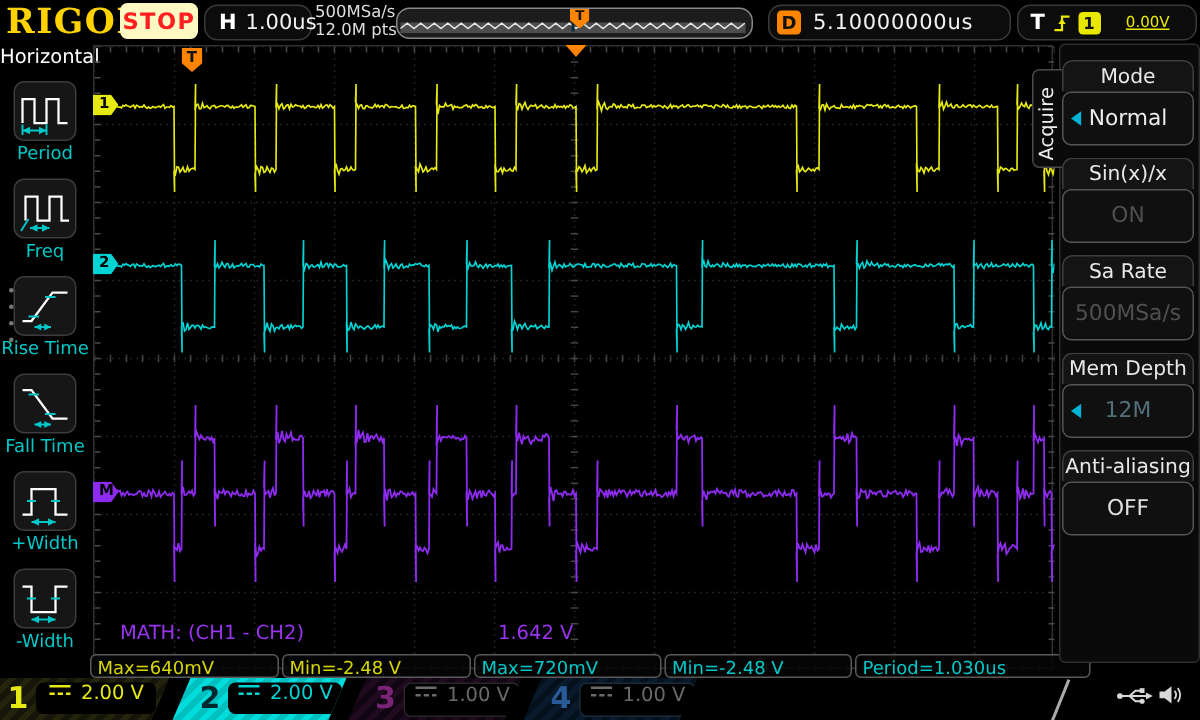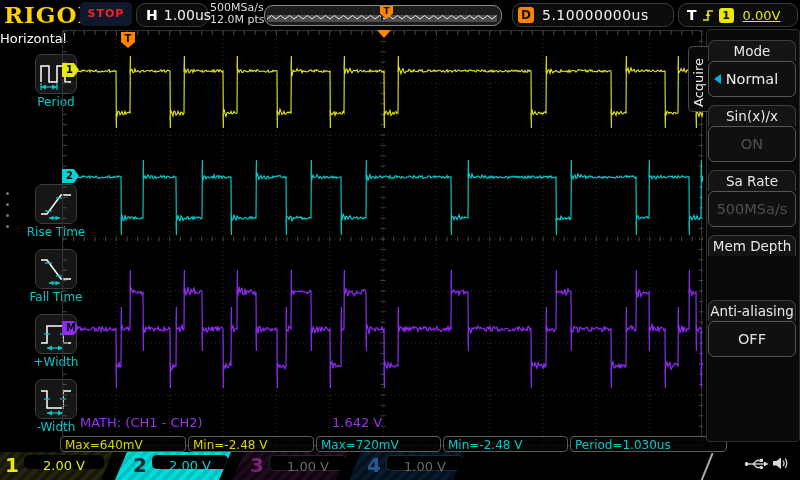--- a/index.html
+++ b/index.html
@@ -3,46 +3,46 @@
 <meta charset="utf-8">
 <style>
   html,body{margin:0;padding:0;background:#000;}
   #scope{position:relative;width:800px;height:480px;background:#000;overflow:hidden;
          font-family:"DejaVu Sans","Liberation Sans",sans-serif;-webkit-font-smoothing:antialiased;}
   .abs{position:absolute;}
 
   
   #logo{left:4px;top:1px;font-family:"DejaVu Serif","Liberation Serif",serif;font-weight:bold;
         font-size:23px;color:#ffd200;letter-spacing:1px;}
-  #stop-btn{left:80px;top:2px;width:52px;height:24px;background:#0f172a;border-radius:5px;
-        color:#ff1f1f;font-weight:bold;font-size:11px;text-align:center;line-height:24px;letter-spacing:1px;}
+  #stop-btn{left:80px;top:2px;width:52px;height:24px;background:#fef9c3;border-radius:5px;
+        color:#ff1f1f;font-weight:bold;font-size:15px;text-align:center;line-height:24px;letter-spacing:1px;}
   .tb-box{top:3px;height:22px;background:#0c0c0c;border:1px solid #3a3a3a;border-radius:9px;
         display:flex;align-items:center;color:#eee;}
   #h-box{left:136px;width:70px;}
   #h-box .hletter{font-weight:bold;font-size:14px;margin:0 6px 0 9px;color:#fff;}
   #h-box .hval{font-size:14px;color:#f2f2f2;}
   #srate-box{left:210px;top:2px;width:56px;color:#ddd;font-size:11px;line-height:12px;}
   #membar{left:264px;top:5px;width:236px;height:19px;background:#1c1c1c;border:1px solid #888;border-radius:9px;}
   #membar svg{position:absolute;left:0;top:0;}
   #membar-t{position:absolute;left:115px;top:0px;width:13px;height:13px;background:#ff8400;
         clip-path:polygon(0 0,100% 0,100% 58%,50% 100%,0 58%);color:#111;font-size:9px;font-weight:bold;
         text-align:center;line-height:11px;}
   #d-box{left:512px;width:160px;}
   #d-badge{width:16px;height:16px;background:#ff8400;border-radius:3px;color:#111;font-weight:bold;
         font-size:12px;text-align:center;line-height:16px;margin:0 8px 0 5px;}
   #d-box .dval{font-size:14px;color:#f2f2f2;letter-spacing:0.5px;}
   #t-box{left:678px;width:118px;}
   #t-box .tletter{font-weight:bold;font-size:14px;color:#fff;margin:0 4px 0 8px;}
   #t-src{width:15px;height:15px;background:#e8e800;border-radius:3px;color:#111;font-weight:bold;
         font-size:11px;text-align:center;line-height:15px;margin-left:4px;}
-  #t-level{font-size:13px;color:#e8e800;margin-left:9px;text-decoration:underline;}
+  #t-level{font-size:10px;color:#e8e800;margin-left:17px;text-decoration:underline;}
 
   
   #left-title{left:0;top:31px;width:60px;text-align:center;color:#fff;font-size:13px;}
-  .lm-item{position:absolute;left:0;width:60px;text-align:center;padding-left:26px;}
+  .lm-item{position:absolute;left:0;width:60px;text-align:center;}
   .lm-btn{width:40px;height:38px;margin:0 auto;background:#161616;border:1px solid #3c3c3c;border-radius:7px;
         display:flex;align-items:center;justify-content:center;}
   .lm-label{color:#00c8c8;font-size:12px;margin-top:1px;}
   .lm-dot{position:absolute;left:6px;width:3px;height:3px;border-radius:50%;background:#777;}
 
   
   #grat-wrap{left:62px;top:30px;width:640px;height:416px;border:1px solid #303030;box-sizing:border-box;}
   #wave-svg{position:absolute;left:0;top:0;}
   .ch-marker{position:absolute;left:62px;width:17px;height:14px;color:#000;font-size:10px;font-weight:bold;
         text-align:left;padding-left:4px;line-height:14px;box-sizing:border-box;
@@ -73,22 +73,22 @@
         color:#e8e8e8;font-size:13.5px;text-align:center;height:20px;line-height:20px;}
   .rm-btn{position:relative;border:1px solid #555;border-radius:6px;background:#101010;height:34px;
         display:flex;align-items:center;justify-content:center;font-size:14.5px;}
   .rm-btn .rm-arrow{position:absolute;left:5px;top:12px;width:7px;height:10px;background:#00b4d8;
         clip-path:polygon(100% 0,100% 100%,0 50%);}
   .v-active{color:#ececec;} .v-dim{color:#4f4f4f;} .v-dimcyan{color:#53707c;} .v-on{color:#e0e0e0;}
 
   
   .chblock{position:absolute;top:452px;height:28px;}
   .chnum{position:absolute;top:1px;font-size:20px;font-weight:bold;}
-  .chval-box{position:absolute;top:3px;height:14px;background:#000;border-radius:5px;display:flex;
-        align-items:center;justify-content:center;gap:6px;font-size:13px;flex-direction:column;}
+  .chval-box{position:absolute;top:3px;height:21px;background:#000;border-radius:5px;display:flex;
+        align-items:flex-start;justify-content:center;gap:6px;font-size:13px;}
   .hatch1{background:repeating-linear-gradient(135deg,#15150a 0 4px,#24240d 4px 8px);}
   .hatch2{background:repeating-linear-gradient(135deg,#00dbdb 0 4px,#00bfbf 4px 8px);}
   .hatch3{background:repeating-linear-gradient(135deg,#120512 0 4px,#1f0a1f 4px 8px);}
   .hatch4{background:repeating-linear-gradient(135deg,#04101c 0 4px,#081a2c 4px 8px);}
   #bb-divider{left:706px;top:452px;width:2px;height:30px;background:#aaa;transform:rotate(22deg);}
 </style>
 </head>
 <body>
 
 <div id="scope">
@@ -141,20 +141,34 @@
             <line x1="3" y1="26" x2="3" y2="33"></line>
             <line x1="19" y1="26" x2="19" y2="33"></line>
         </g>
         <path d="M3 30 l5 -2.5 v5 z" fill="#00c8c8"></path>
           <path d="M19 30 l-5 -2.5 v5 z" fill="#00c8c8"></path>
       </svg>
     </div>
     <div class="lm-label">Period</div>
   </div>
 
+  <div class="lm-item" style="top:119px">
+    <div class="lm-btn">
+      <svg width="36" height="34" viewBox="0 0 36 34">
+        <path d="M5 25 V9 H13 V25 H21 V9 H29 V25 H34" stroke="#fff" fill="none" stroke-width="1.5"></path>
+        <line x1="2" y1="32" x2="7" y2="24" stroke="#00c8c8" stroke-width="1.3"></line>
+        <g stroke="#00c8c8" stroke-width="1.3">
+            <line x1="8" y1="30" x2="21" y2="30"></line>
+          </g>
+        <path d="M8 30 l5 -2.5 v5 z" fill="#00c8c8"></path>
+          <path d="M21 30 l-5 -2.5 v5 z" fill="#00c8c8"></path>
+      </svg>
+    </div>
+    <div class="lm-label">Freq</div>
+  </div>
 
   <div class="lm-item" style="top:184px">
     <div class="lm-btn">
       <svg width="36" height="34" viewBox="0 0 36 34">
         <path d="M3 27 H9 L23 8 H33" stroke="#fff" fill="none" stroke-width="1.5"></path>
         <g stroke="#00c8c8" stroke-width="1.3">
           <line x1="7" y1="24" x2="14" y2="24"></line>
             <line x1="18" y1="11" x2="25" y2="11"></line>
           <line x1="11" y1="31" x2="22" y2="31"></line>
         </g>
@@ -593,20 +607,24 @@
 
   <div class="rm-item" style="top:170px">
     <div class="rm-label">Sa Rate</div>
     <div class="rm-btn">
       <span class="v-dim">500MSa/s</span>
     </div>
   </div>
 
   <div class="rm-item" style="top:235px">
     <div class="rm-label">Mem Depth</div>
+    <div class="rm-btn">
+      <span class="rm-arrow"></span>
+      <span class="v-dimcyan">12M</span>
+    </div>
   </div>
 
   <div class="rm-item" style="top:300px">
     <div class="rm-label">Anti-aliasing</div>
     <div class="rm-btn">
       <span class="v-on">OFF</span>
     </div>
   </div>
 
   <div class="chblock hatch1" style="left:0;width:113px;clip-path:polygon(0 0,100% 0,calc(100% - 12px) 100%,0 100%)">

